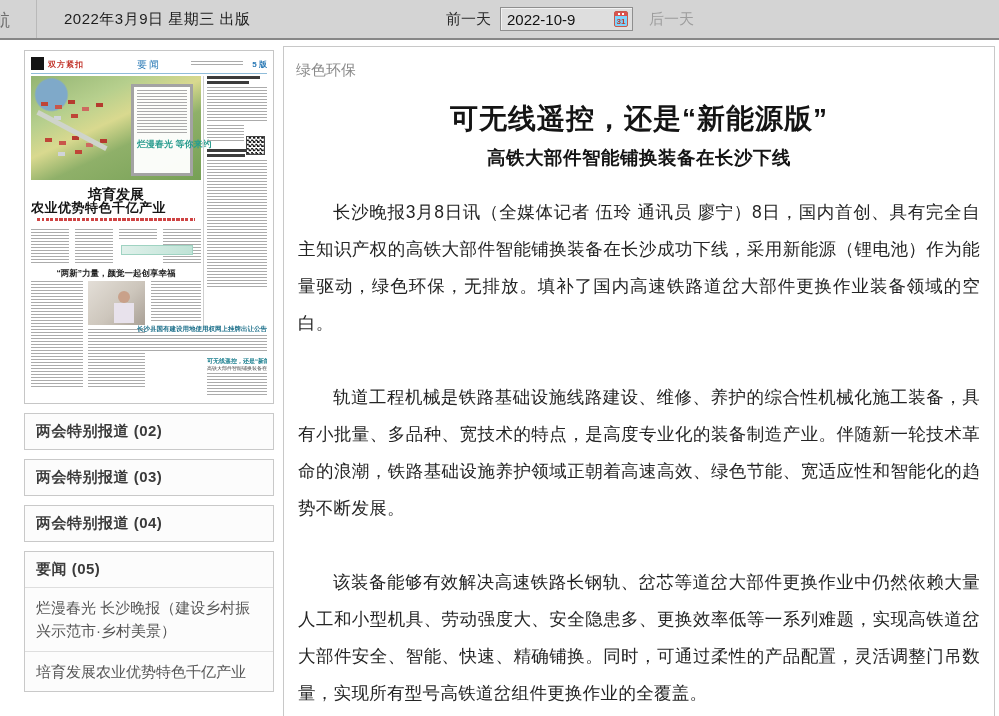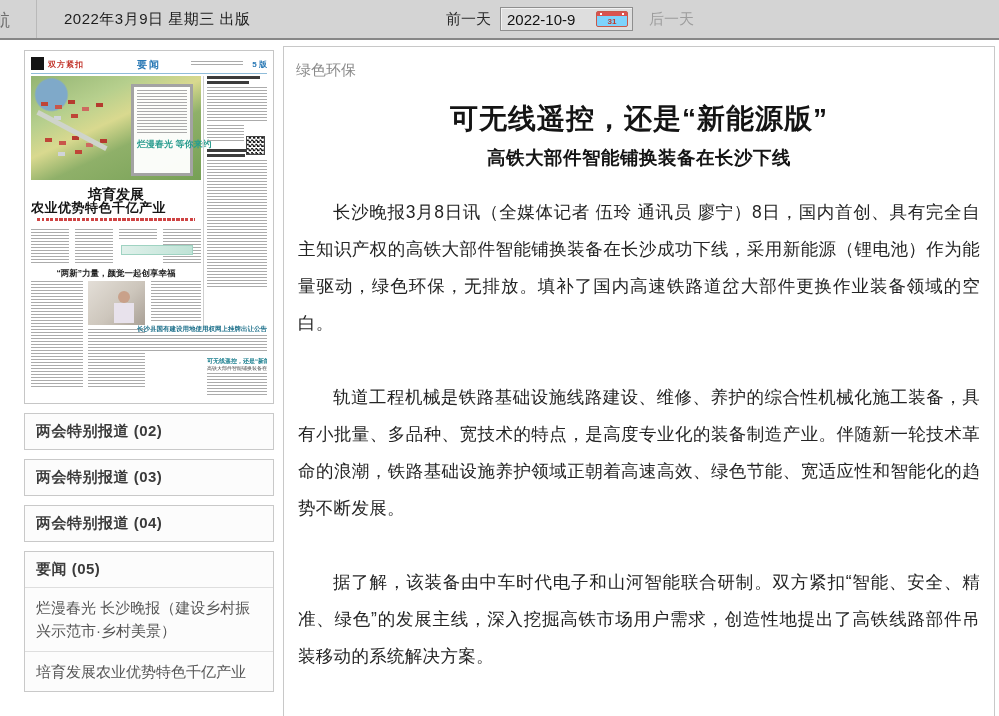--- a/index.html
+++ b/index.html
@@ -18,35 +18,35 @@
   .topbar .vline{position:absolute;left:36px;top:0;width:1px;height:38px;background:#b9b9b9}
   .pubdate{position:absolute;left:64px;top:10px;font-size:15px;color:#1d1d1d;letter-spacing:.5px}
   .prevday{position:absolute;left:446px;top:10px;font-size:15px;color:#2a2a2a;cursor:pointer;text-decoration:none}
   .nextday{position:absolute;left:649px;top:10px;font-size:15px;color:#9d9d9d;cursor:default;text-decoration:none}
   .dateinput{
     position:absolute;left:500px;top:7px;width:133px;height:24px;
     background:#dedede;border:1px solid #8f8f8f;box-sizing:border-box;
     box-shadow:inset 1px 1px 0 #f2f2f2;cursor:text;
   }
   .dateval{position:absolute;left:6px;top:3px;font-size:15px;color:#111}
-  .cal{position:absolute;right:4px;top:3px;width:32px;height:16px;background:#7dd3fc;border:1px solid #c8584a;border-radius:2px;box-sizing:border-box;cursor:pointer}
+  .cal{position:absolute;right:4px;top:3px;width:14px;height:16px;background:#7dd3fc;border:1px solid #c8584a;border-radius:2px;box-sizing:border-box;cursor:pointer}
   .cal-top{position:absolute;left:0;top:0;right:0;height:4px;background:#d9534f}
   .cal-top:before,.cal-top:after{content:"";position:absolute;top:1px;width:2px;height:2px;background:#fff}
   .cal-top:before{left:3px}.cal-top:after{right:3px}
   .cal-num{position:absolute;left:0;right:0;top:4px;text-align:center;font-size:8px;line-height:11px;font-weight:bold;color:#c0392b}
   
   .sidebar{position:absolute;left:24px;top:50px;width:250px}
   .thumb{position:relative;width:248px;height:352px;border:1px solid #c6c6c6;background:#fff;cursor:pointer}
   .tpage{position:absolute;left:6px;top:6px;width:236px;height:340px;overflow:hidden}
   .abs{position:absolute}
   .tl{background-image:repeating-linear-gradient(#ababab 0,#ababab 1px,transparent 1px,transparent 3px)}
   .hl{background:#3c3c3c;height:3px;margin-bottom:2px}
   .t-logo{left:0;top:0;width:13px;height:13px;background:#151515}
   .t-paper{left:17px;top:2px;font-size:8px;font-weight:bold;color:#c2342a;letter-spacing:1px;white-space:nowrap}
-  .t-sec{left:0;right:0;top:1px;text-align:center;font-size:10px;font-weight:bold;color:#2878b5;letter-spacing:2px}
+  .t-sec{left:0;right:0;top:1px;text-align:center;font-size:10px;font-weight:normal;color:#2878b5;letter-spacing:2px}
   .t-pageno{right:0;top:2px;font-size:8px;font-weight:bold;color:#2878b5;white-space:nowrap}
   .t-mastmeta{right:24px;top:4px;width:52px;height:6px}
   .t-rule{left:0;right:0;top:16px;height:1px;background:#8fbcd9}
   .t-photo{
     left:0;top:19px;width:170px;height:104px;
     background:
       radial-gradient(circle at 12% 18%,#7fa9c9 0,#7fa9c9 9%,transparent 10%),
       linear-gradient(155deg,#93b473 0%,#b6cf8d 28%,#d9d98f 45%,#8fb069 62%,#76a055 100%);
   }
   .rf{position:absolute;width:7px;height:4px;background:#bf4537;box-shadow:14px 3px 0 #c9564a,27px -2px 0 #b53a2e,41px 5px 0 #cd6a5f,55px 1px 0 #b53a2e,13px 14px 0 #d0d4da,30px 12px 0 #bf4537}
@@ -178,17 +178,16 @@
   </div>
 </aside>
 
 <main class="panel">
   <a class="backlink">绿色环保</a>
   <h1 class="a-title">可无线遥控，还是“新能源版”</h1>
   <h2 class="a-sub">高铁大部件智能铺换装备在长沙下线</h2>
   <div class="a-body">
     <p>长沙晚报3月8日讯（全媒体记者 伍玲 通讯员 廖宁）8日，国内首创、具有完全自主知识产权的高铁大部件智能铺换装备在长沙成功下线，采用新能源（锂电池）作为能量驱动，绿色环保，无排放。填补了国内高速铁路道岔大部件更换作业装备领域的空白。</p>
     <p>轨道工程机械是铁路基础设施线路建设、维修、养护的综合性机械化施工装备，具有小批量、多品种、宽技术的特点，是高度专业化的装备制造产业。伴随新一轮技术革命的浪潮，铁路基础设施养护领域正朝着高速高效、绿色节能、宽适应性和智能化的趋势不断发展。</p>
-    <p>据了解，该装备由中车时代电子和山河智能联合研制。双方紧扣“智能、安全、精准、绿色”的发展主线，深入挖掘高铁市场用户需求，创造性地提出了高铁线路部件吊装移动的系统解决方案。</p>
     <p>该装备能够有效解决高速铁路长钢轨、岔芯等道岔大部件更换作业中仍然依赖大量人工和小型机具、劳动强度大、安全隐患多、更换效率低等一系列难题，实现高铁道岔大部件安全、智能、快速、精确铺换。同时，可通过柔性的产品配置，灵活调整门吊数量，实现所有型号高铁道岔组件更换作业的全覆盖。</p>
 
   </div>
 </main>
 
 </body></html>

